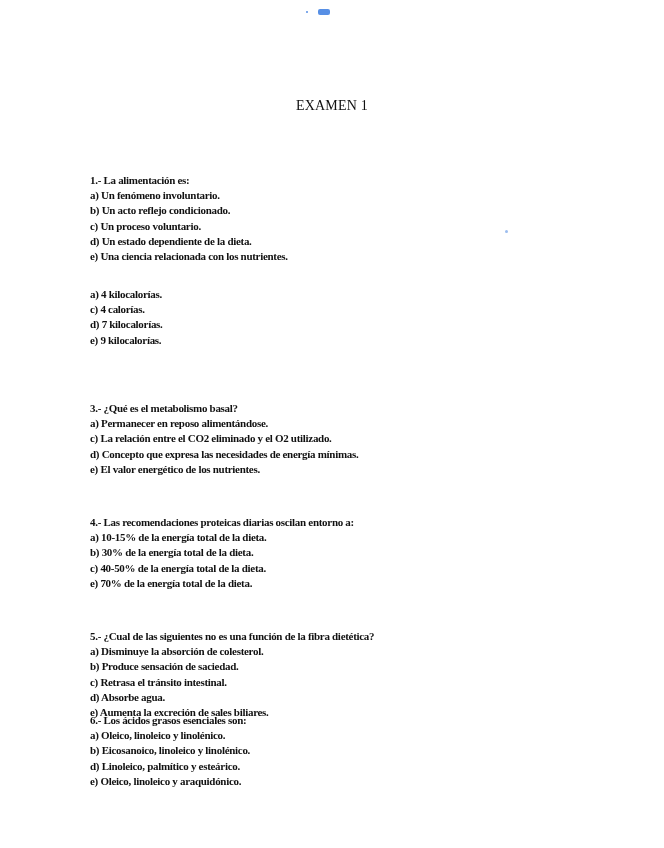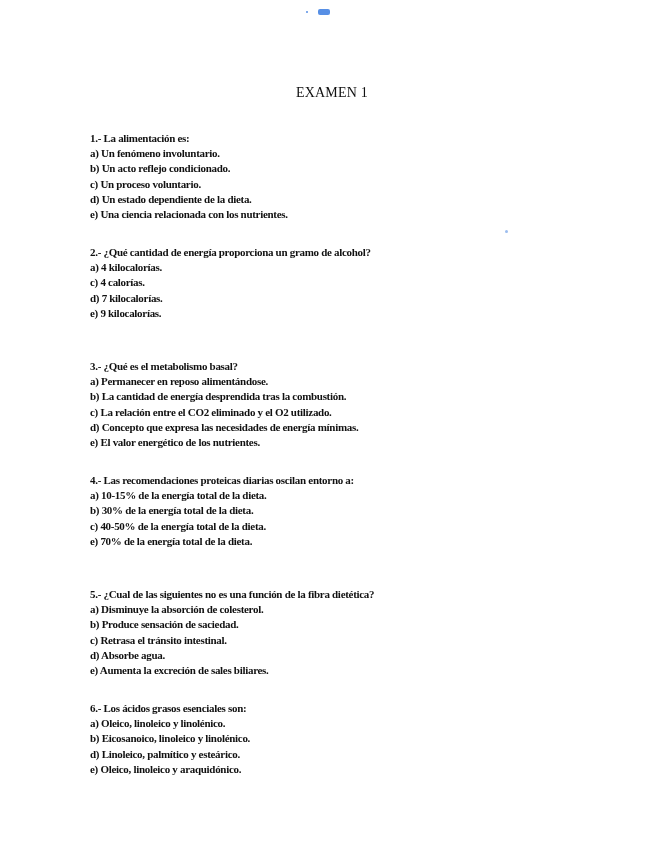--- a/index.html
+++ b/index.html
@@ -1,22 +1,22 @@
 <!DOCTYPE html>
 <html><head>
 <meta charset="utf-8">
 <style>
   html, body { margin:0; padding:0; background:#ffffff; }
   body { width:664px; height:848px; position:relative; overflow:hidden;
          font-family:"Liberation Serif","DejaVu Serif",serif; color:#111; }
   .speck { position:absolute; background:#3a7be0; border-radius:2px; opacity:.85; }
-  .title { position:absolute; top:85px; left:0; width:664px; text-align:center;
+  .title { position:absolute; top:98px; left:0; width:664px; text-align:center;
            font-size:14px; letter-spacing:0.2px; }
   .q { position:absolute; left:90px; font-size:11px; line-height:15.2px; font-weight:bold;
-       letter-spacing:-0.3px; }
+       letter-spacing:-0.3px;margin-top:42px; }
   .q div { white-space:nowrap; }
 </style>
 </head>
 <body>
 
 <div class="speck" style="left:318px;top:9px;width:12px;height:6px;"></div>
 <div class="speck" style="left:306px;top:11px;width:2px;height:2px;"></div>
 <div class="speck" style="left:505px;top:230px;width:3px;height:3px;opacity:.5;"></div>
 
 <div class="title">EXAMEN 1</div>
@@ -24,31 +24,29 @@
 <div class="q" style="top:131px;">
   <div>1.- La alimentación es:</div>
   <div>a) Un fenómeno involuntario.</div>
   <div>b) Un acto reflejo condicionado.</div>
   <div>c) Un proceso voluntario.</div>
   <div>d) Un estado dependiente de la dieta.</div>
   <div>e) Una ciencia relacionada con los nutrientes.</div>
 </div>
 
 <div class="q" style="top:245px;">
-  <div>2.- ¿Qué cantidad de energía proporciona un gramo de alcohol?</div>
   <div>a) 4 kilocalorías.</div>
   <div>c) 4 calorías.</div>
   <div>d) 7 kilocalorías.</div>
   <div>e) 9 kilocalorías.</div>
 </div>
 
 <div class="q" style="top:359px;">
   <div>3.- ¿Qué es el metabolismo basal?</div>
   <div>a) Permanecer en reposo alimentándose.</div>
-  <div>b) La cantidad de energía desprendida tras la combustión.</div>
   <div>c) La relación entre el CO2 eliminado y el O2 utilizado.</div>
   <div>d) Concepto que expresa las necesidades de energía mínimas.</div>
   <div>e) El valor energético de los nutrientes.</div>
 </div>
 
 <div class="q" style="top:473px;">
   <div>4.- Las recomendaciones proteicas diarias oscilan entorno a:</div>
   <div>a) 10-15% de la energía total de la dieta.</div>
   <div>b) 30% de la energía total de la dieta.</div>
   <div>c) 40-50% de la energía total de la dieta.</div>
@@ -57,19 +55,19 @@
 
 <div class="q" style="top:587px;">
   <div>5.- ¿Cual de las siguientes no es una función de la fibra dietética?</div>
   <div>a) Disminuye la absorción de colesterol.</div>
   <div>b) Produce sensación de saciedad.</div>
   <div>c) Retrasa el tránsito intestinal.</div>
   <div>d) Absorbe agua.</div>
   <div>e) Aumenta la excreción de sales biliares.</div>
 </div>
 
-<div class="q" style="top:701px;">
+<div class="q" style="top:671px;">
   <div>6.- Los ácidos grasos esenciales son:</div>
   <div>a) Oleico, linoleico y linolénico.</div>
   <div>b) Eicosanoico, linoleico y linolénico.</div>
   <div>d) Linoleico, palmítico y esteárico.</div>
   <div>e) Oleico, linoleico y araquidónico.</div>
 </div>
 
 </body></html>

